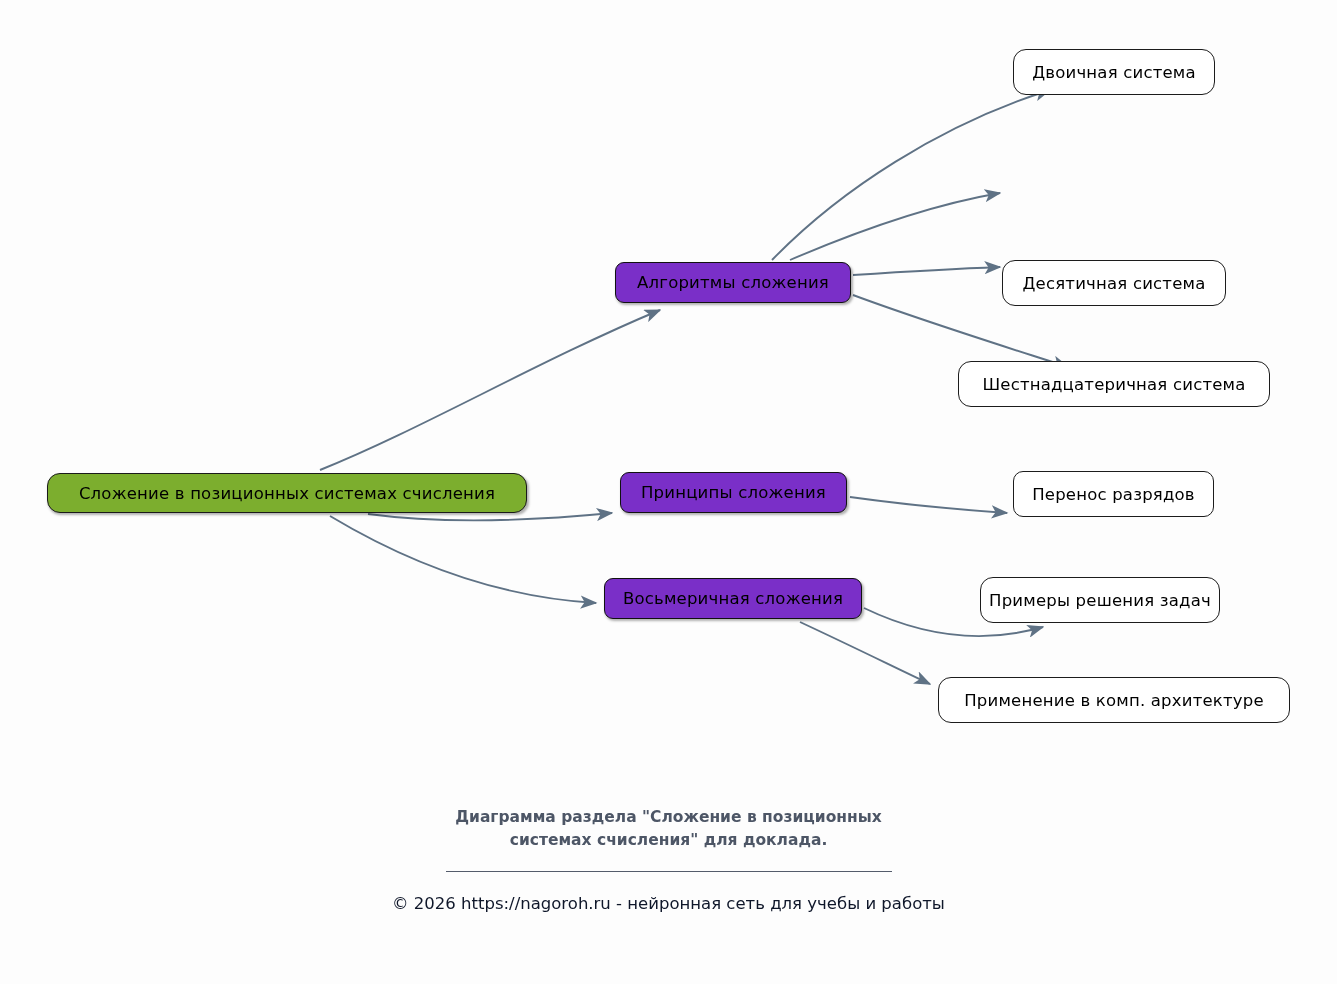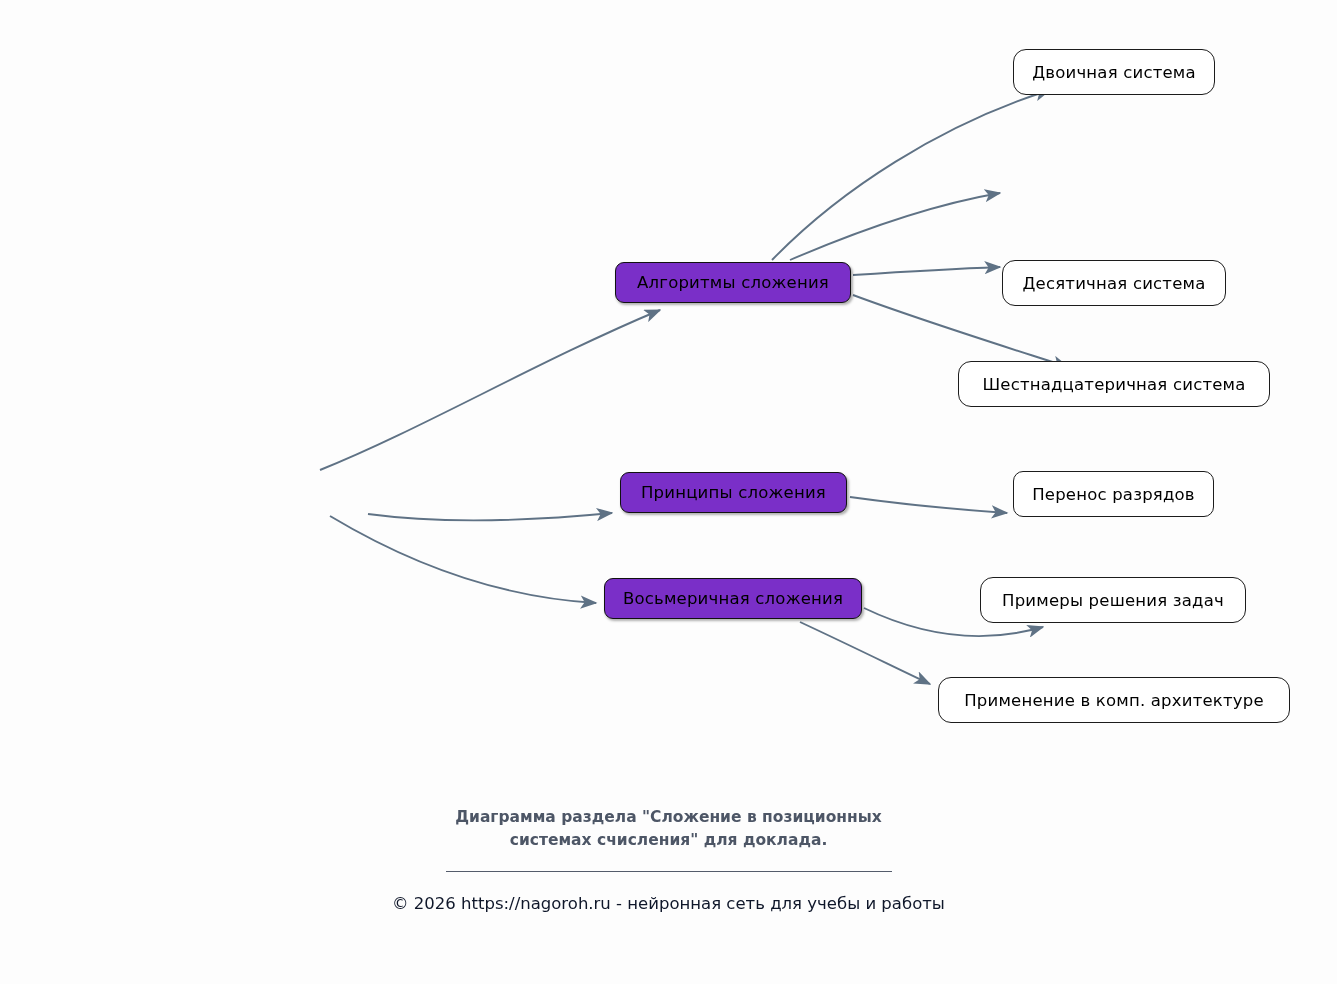--- a/index.html
+++ b/index.html
@@ -106,20 +106,23 @@
       <path d="M 853,275 C 900,272 950,269 1000,267"></path>
       <path d="M 853,295 C 920,320 1000,345 1068,367"></path>
 
       <path d="M 850,497 C 900,504 950,509 1007,513"></path>
 
       <path d="M 864,608 C 920,635 980,645 1043,627"></path>
       <path d="M 800,622 C 860,650 900,670 930,684"></path>
     </g>
   </svg>
 
+  <div class="node node-root" style="left:47px; top:473px; width:480px; height:40px;">
+    <span>Сложение в позиционных системах счисления</span>
+  </div>
 
   <div class="node node-branch" style="left:615px; top:262px; width:236px; height:41px;">
     <span>Алгоритмы сложения</span>
   </div>
 
   <div class="node node-branch" style="left:620px; top:472px; width:227px; height:41px;">
     <span>Принципы сложения</span>
   </div>
 
   <div class="node node-branch" style="left:604px; top:578px; width:258px; height:41px;">
@@ -136,21 +139,21 @@
   </div>
 
   <div class="node node-leaf" style="left:958px; top:361px; width:312px; height:46px;">
     <span>Шестнадцатеричная система</span>
   </div>
 
   <div class="node node-leaf" style="left:1013px; top:471px; width:201px; height:46px;border-radius:10px;">
     <span>Перенос разрядов</span>
   </div>
 
-  <div class="node node-leaf" style="left:980px; top:577px; width:266px; height:46px;">
+  <div class="node node-leaf" style="left:980px; top:577px; width:240px; height:46px;">
     <span>Примеры решения задач</span>
   </div>
 
   <div class="node node-leaf" style="left:938px; top:677px; width:352px; height:46px;">
     <span>Применение в комп. архитектуре</span>
   </div>
 
   <div id="caption-block">
     <div class="caption-title">
       <div>Диаграмма раздела "Сложение в позиционных</div>

